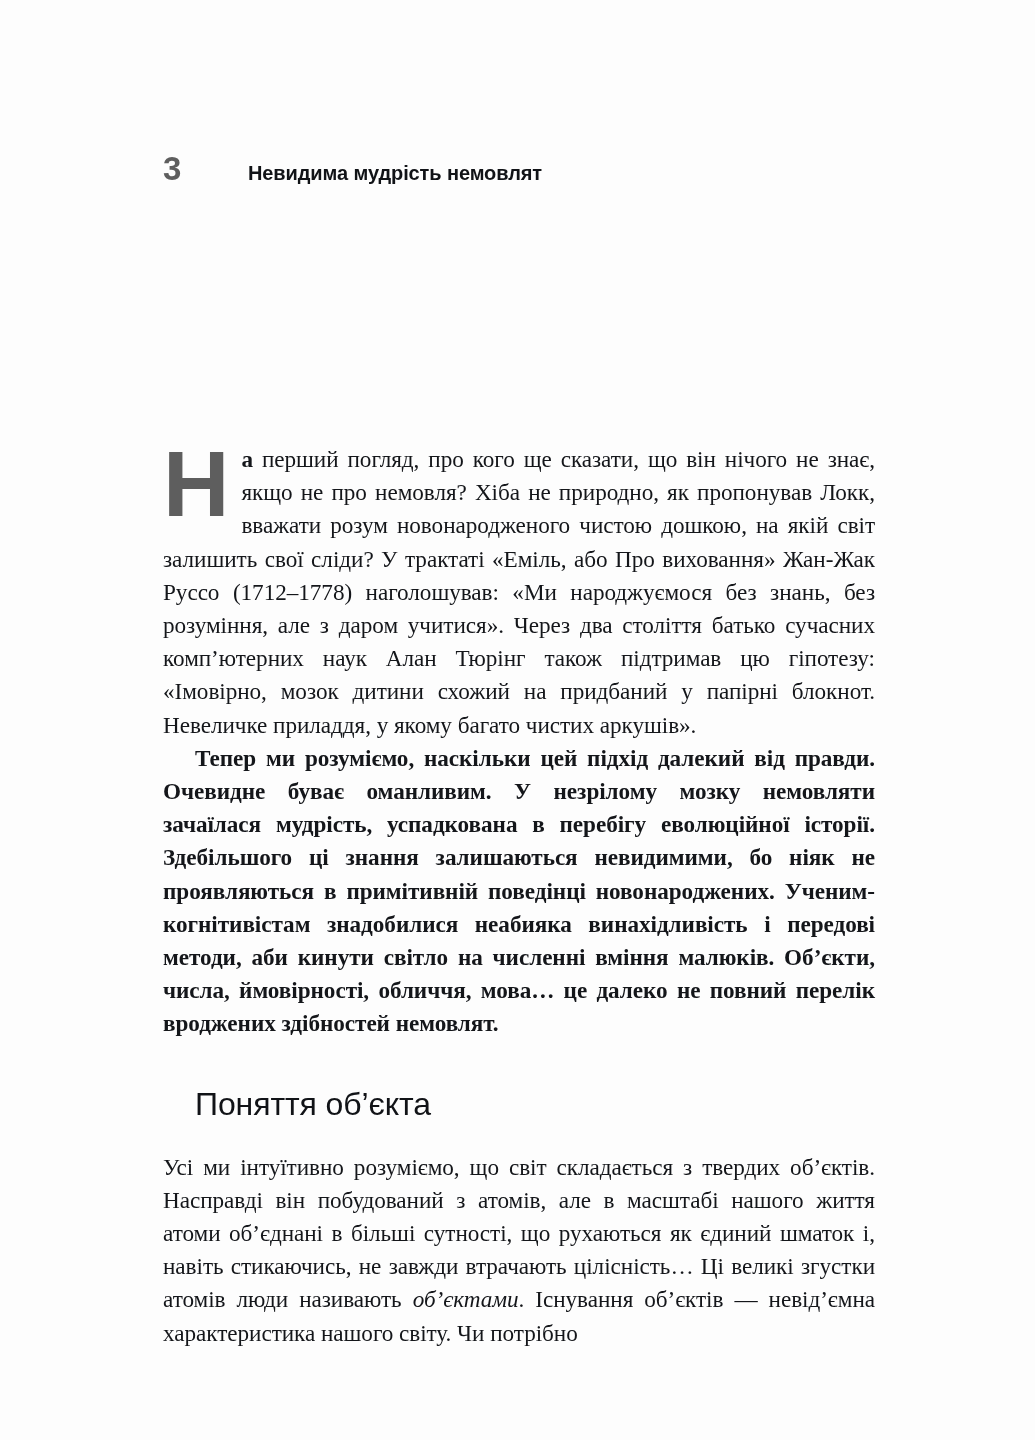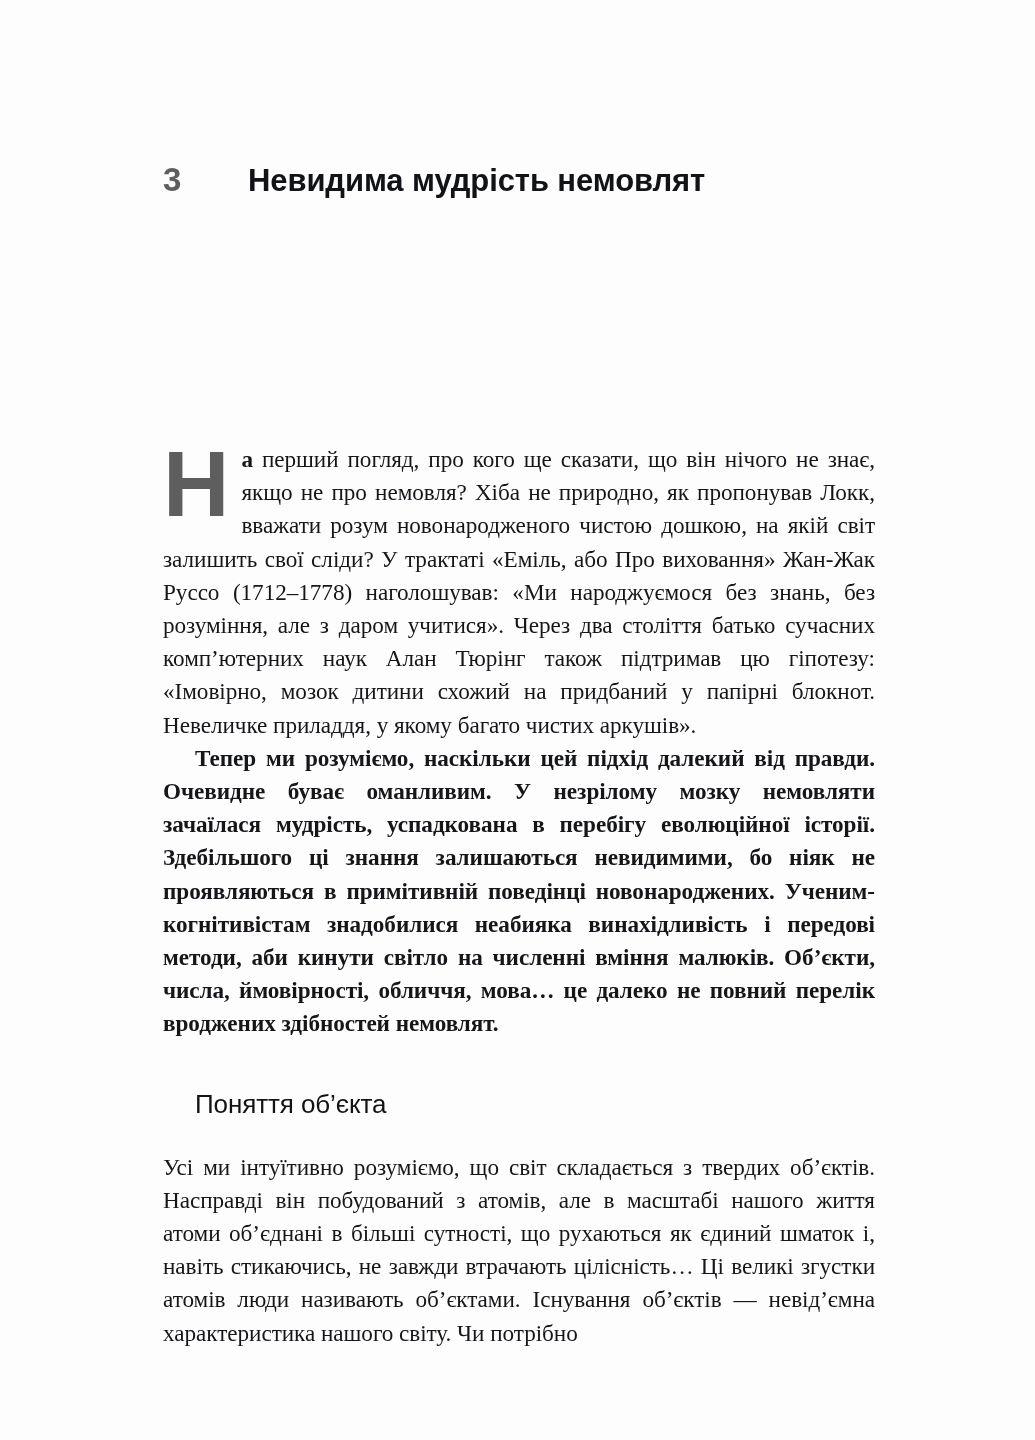--- a/index.html
+++ b/index.html
@@ -38,21 +38,21 @@
     font-size: 33px;
     line-height: 40px;
     color: #5e5e5e;
     width: 85px;
     flex: 0 0 85px;
     letter-spacing: 0px;
   }
   .chapter-title {
     font-family: "Liberation Sans", "DejaVu Sans", sans-serif;
     font-weight: 700;
-    font-size: 31px;
+    font-size: 20px;
     line-height: 40px;
     color: #111317;
     letter-spacing: -0.1px;
   }
 
   
   .content {
     position: absolute;
     left: 163px;
     top: 443px;
@@ -91,28 +91,29 @@
     color: #5e5e5e;
     margin: 2px 12px 0 0;
     padding: 0;
   }
 
   .lead-bold {
     font-weight: 700;
   }
 
   .ital {
+    font-style: italic;
   }
 
   
   .subheading {
     margin: 0;
     font-family: "Liberation Sans", "DejaVu Sans", sans-serif;
     font-weight: 400;
-    font-size: 26px;
+    font-size: 32px;
     line-height: 33px;
     color: #111317;
     padding-left: 32px;
     letter-spacing: -0.1px;
   }
 
   .gap-before-subheading { height: 47px; }
   .gap-after-subheading  { height: 30px; }
 </style>
 </head>

